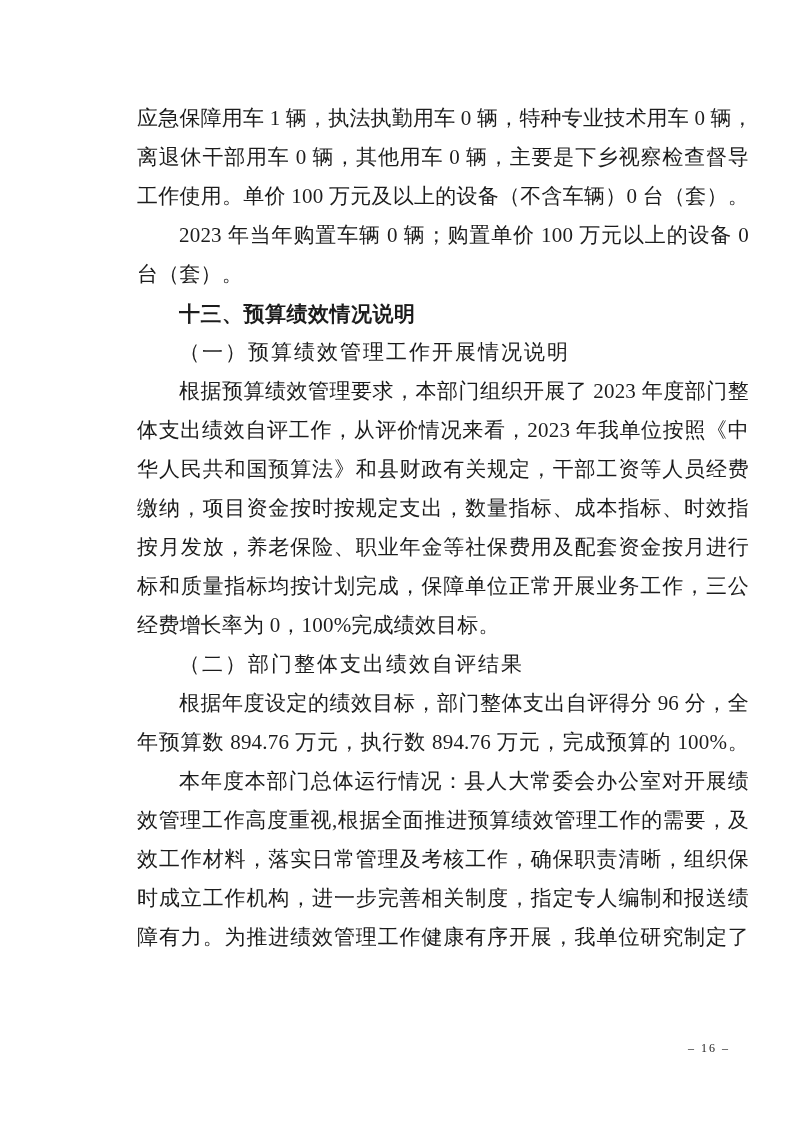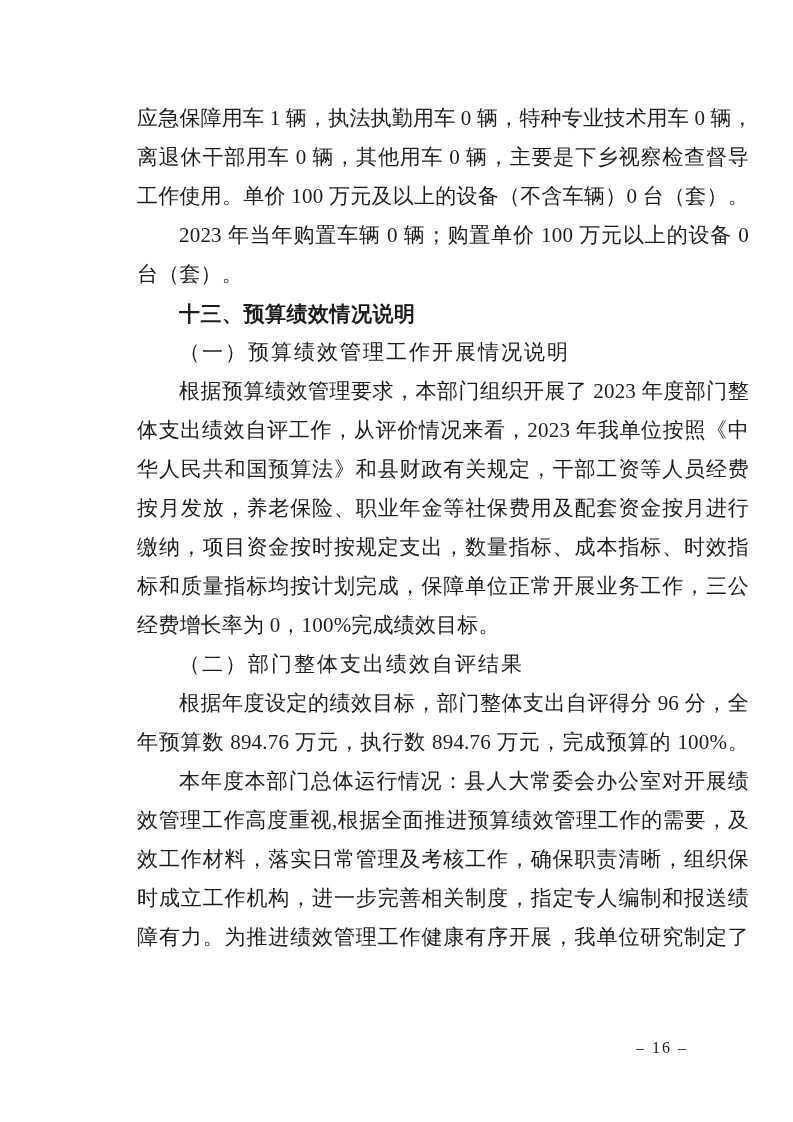--- a/index.html
+++ b/index.html
@@ -48,24 +48,24 @@
   .h1 {
     font-family: "Liberation Sans", "DejaVu Sans", sans-serif;
     font-weight: bold;
     letter-spacing: 0.5px;
   }
   .h2 {
     letter-spacing: 2px;
   }
   .page-number {
     position: absolute;
-    left: 622px;
+    left: 669px;
     top: 1033px;
     width: 80px;
-    font-size: 16px;
+    font-size: 12px;
     line-height: 30px;
     text-align: center;
     letter-spacing: 2px;
     color: #1c1c1c;
   }
 </style>
 </head>
 <body>
 
 <div class="page">
@@ -73,22 +73,22 @@
     <div class="line">应急保障用车 1 辆，执法执勤用车 0 辆，特种专业技术用车 0 辆，</div>
     <div class="line">离退休干部用车 0 辆，其他用车 0 辆，主要是下乡视察检查督导</div>
     <div class="line">工作使用。单价 100 万元及以上的设备（不含车辆）0 台（套）。</div>
     <div class="line indent">2023 年当年购置车辆 0 辆；购置单价 100 万元以上的设备 0</div>
     <div class="line nostretch">台（套）。</div>
     <div class="line h1 indent nostretch">十三、预算绩效情况说明</div>
     <div class="line h2 indent nostretch">（一）预算绩效管理工作开展情况说明</div>
     <div class="line indent">根据预算绩效管理要求，本部门组织开展了 2023 年度部门整</div>
     <div class="line">体支出绩效自评工作，从评价情况来看，2023 年我单位按照《中</div>
     <div class="line">华人民共和国预算法》和县财政有关规定，干部工资等人员经费</div>
+    <div class="line">缴纳，项目资金按时按规定支出，数量指标、成本指标、时效指</div>
     <div class="line">按月发放，养老保险、职业年金等社保费用及配套资金按月进行</div>
-    <div class="line">缴纳，项目资金按时按规定支出，数量指标、成本指标、时效指</div>
     <div class="line">标和质量指标均按计划完成，保障单位正常开展业务工作，三公</div>
     <div class="line nostretch">经费增长率为 0，100%完成绩效目标。</div>
     <div class="line h2 indent nostretch">（二）部门整体支出绩效自评结果</div>
     <div class="line indent">根据年度设定的绩效目标，部门整体支出自评得分 96 分，全</div>
     <div class="line">年预算数 894.76 万元，执行数 894.76 万元，完成预算的 100%。</div>
     <div class="line indent">本年度本部门总体运行情况：县人大常委会办公室对开展绩</div>
     <div class="line">效管理工作高度重视,根据全面推进预算绩效管理工作的需要，及</div>
     <div class="line">效工作材料，落实日常管理及考核工作，确保职责清晰，组织保</div>
     <div class="line">时成立工作机构，进一步完善相关制度，指定专人编制和报送绩</div>
     <div class="line">障有力。为推进绩效管理工作健康有序开展，我单位研究制定了</div>

